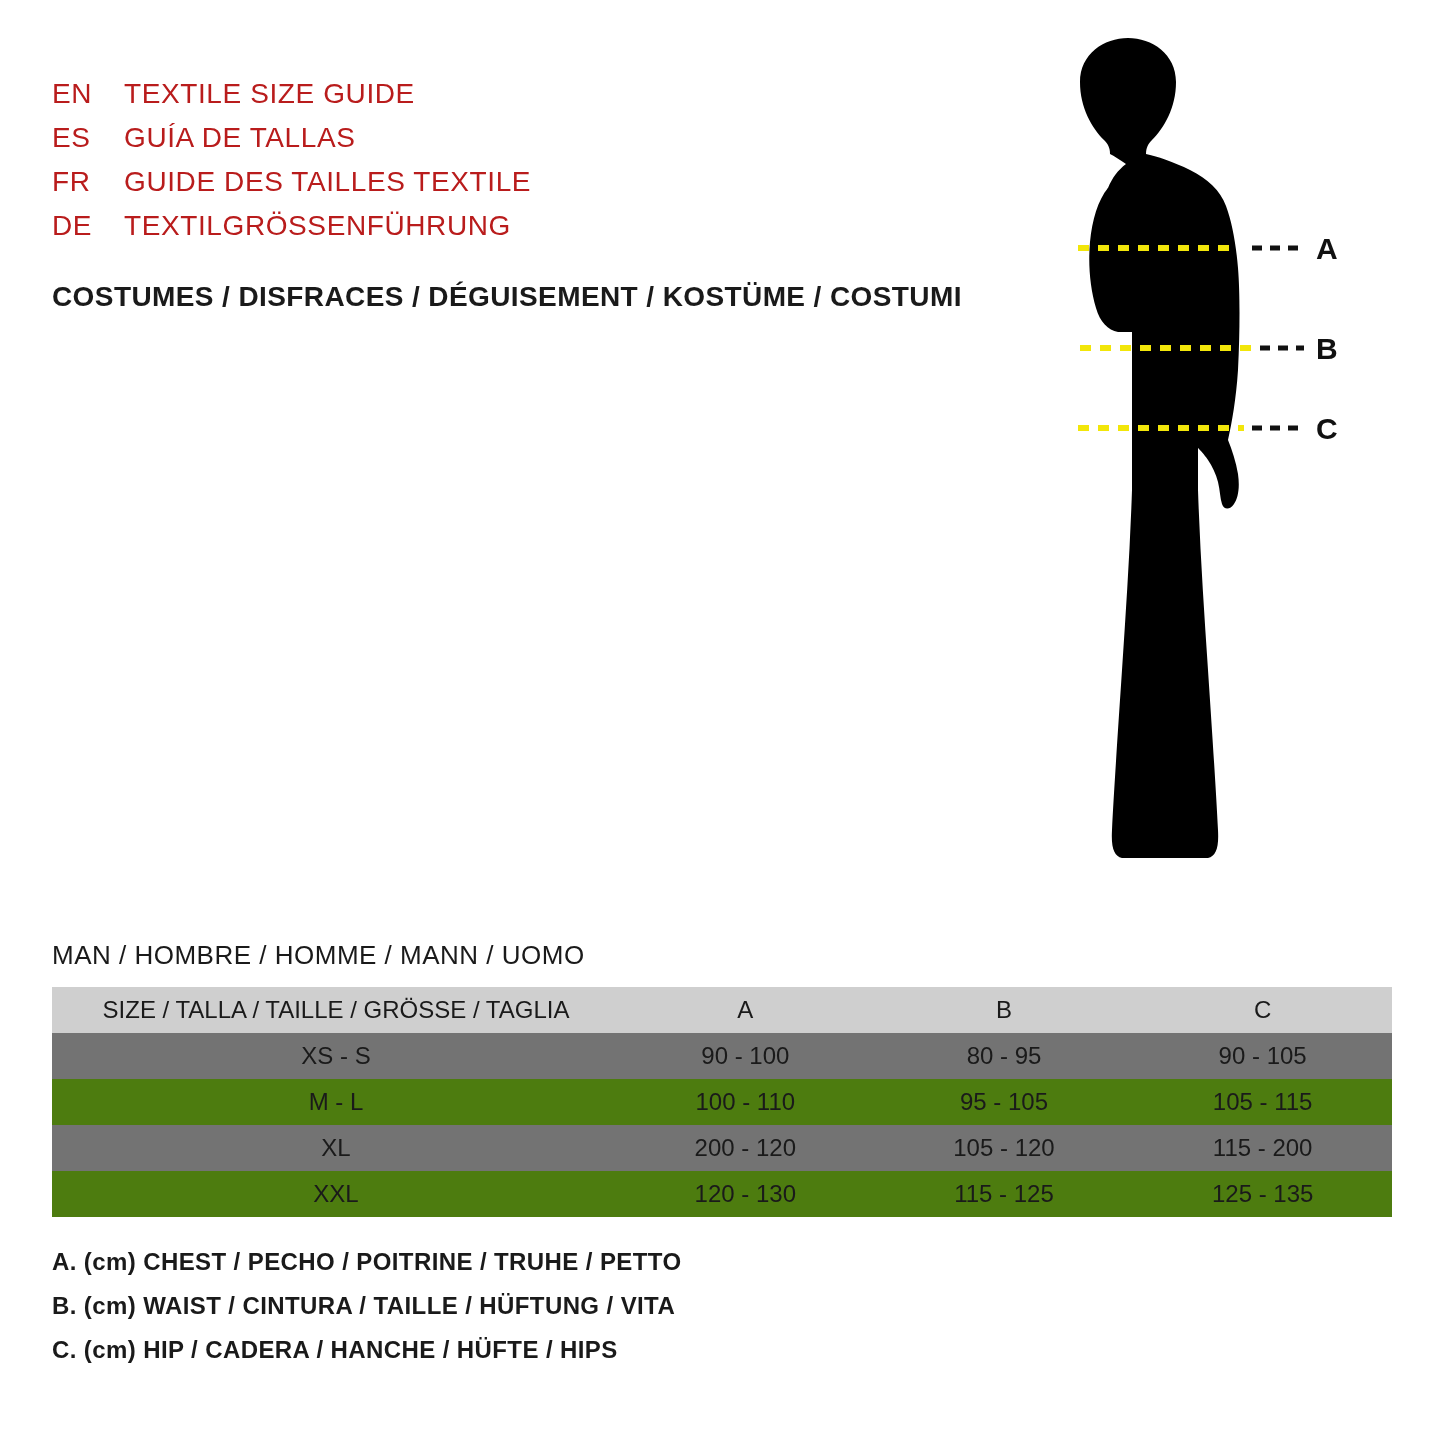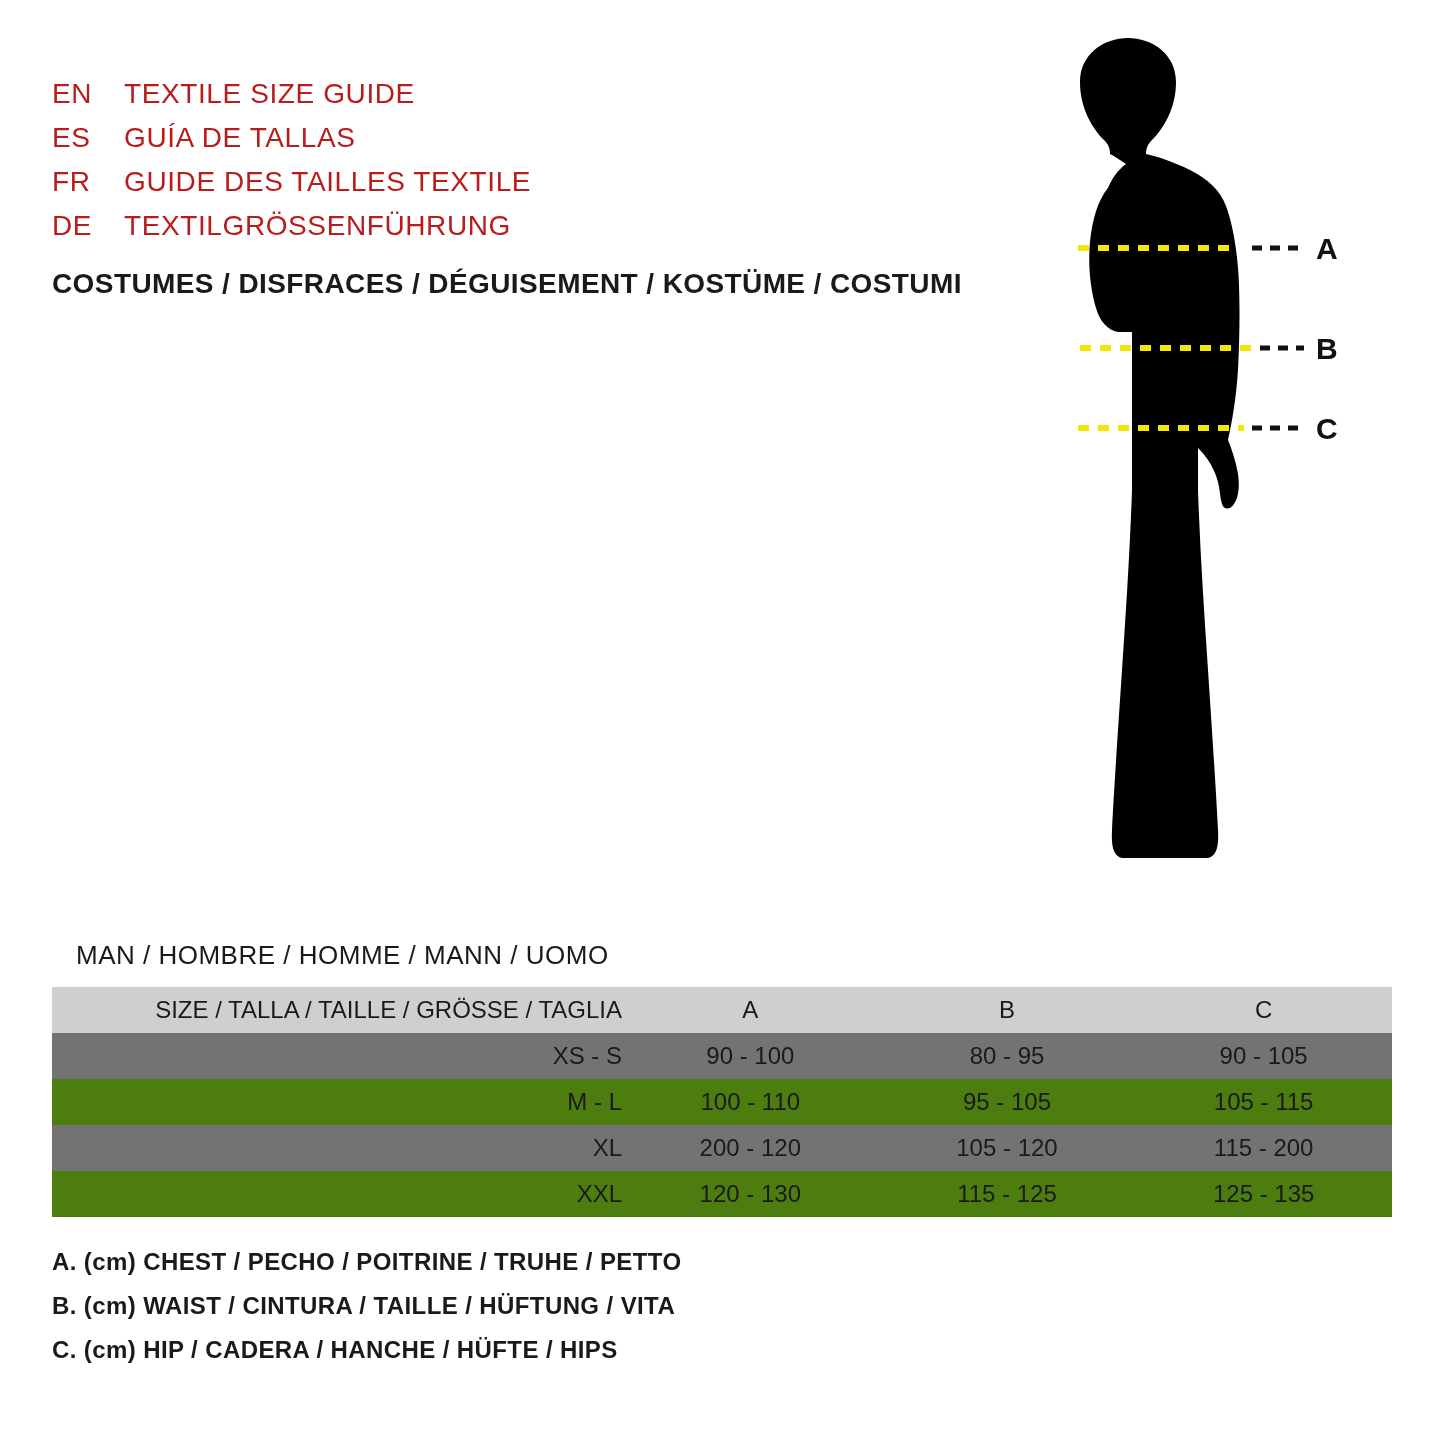--- a/index.html
+++ b/index.html
@@ -32,21 +32,21 @@
     color: #b91c1c;
   }
   .lang-code {
     width: 72px;
     flex: 0 0 72px;
   }
   .lang-text {
     flex: 1 1 auto;
   }
   .costumes-line {
-    margin-top: 20px;
+    margin-top: 33px;
     font-size: 28px;
     font-weight: bold;
     letter-spacing: 0.4px;
     color: #1a1a1a;
   }
 
   
   .figure-wrap {
     position: absolute;
     left: 960px;
@@ -63,38 +63,37 @@
     position: absolute;
     left: 52px;
     top: 940px;
     width: 1340px;
   }
   .table-caption {
     font-size: 26px;
     letter-spacing: 0.5px;
     color: #1a1a1a;
     margin-bottom: 16px;
-    margin-left: 24px;
   }
   table.size-table {
     border-collapse: collapse;
     width: 1340px;
     font-size: 24px;
     color: #1a1a1a;
   }
   table.size-table th,
   table.size-table td {
     padding: 9px 0 9px 0;
     font-weight: normal;
     text-align: center;
   }
   table.size-table th.col-label,
   table.size-table td.col-label {
-    text-align: right;
-    padding-left: 10px;
+    text-align: center;
+    padding-left: 4px;
     width: 560px;
   }
   table.size-table thead tr {
     background: #cfcfcf;
   }
   table.size-table tbody tr.odd {
     background: #737373;
   }
   table.size-table tbody tr.even {
     background: #4d7c0f;

